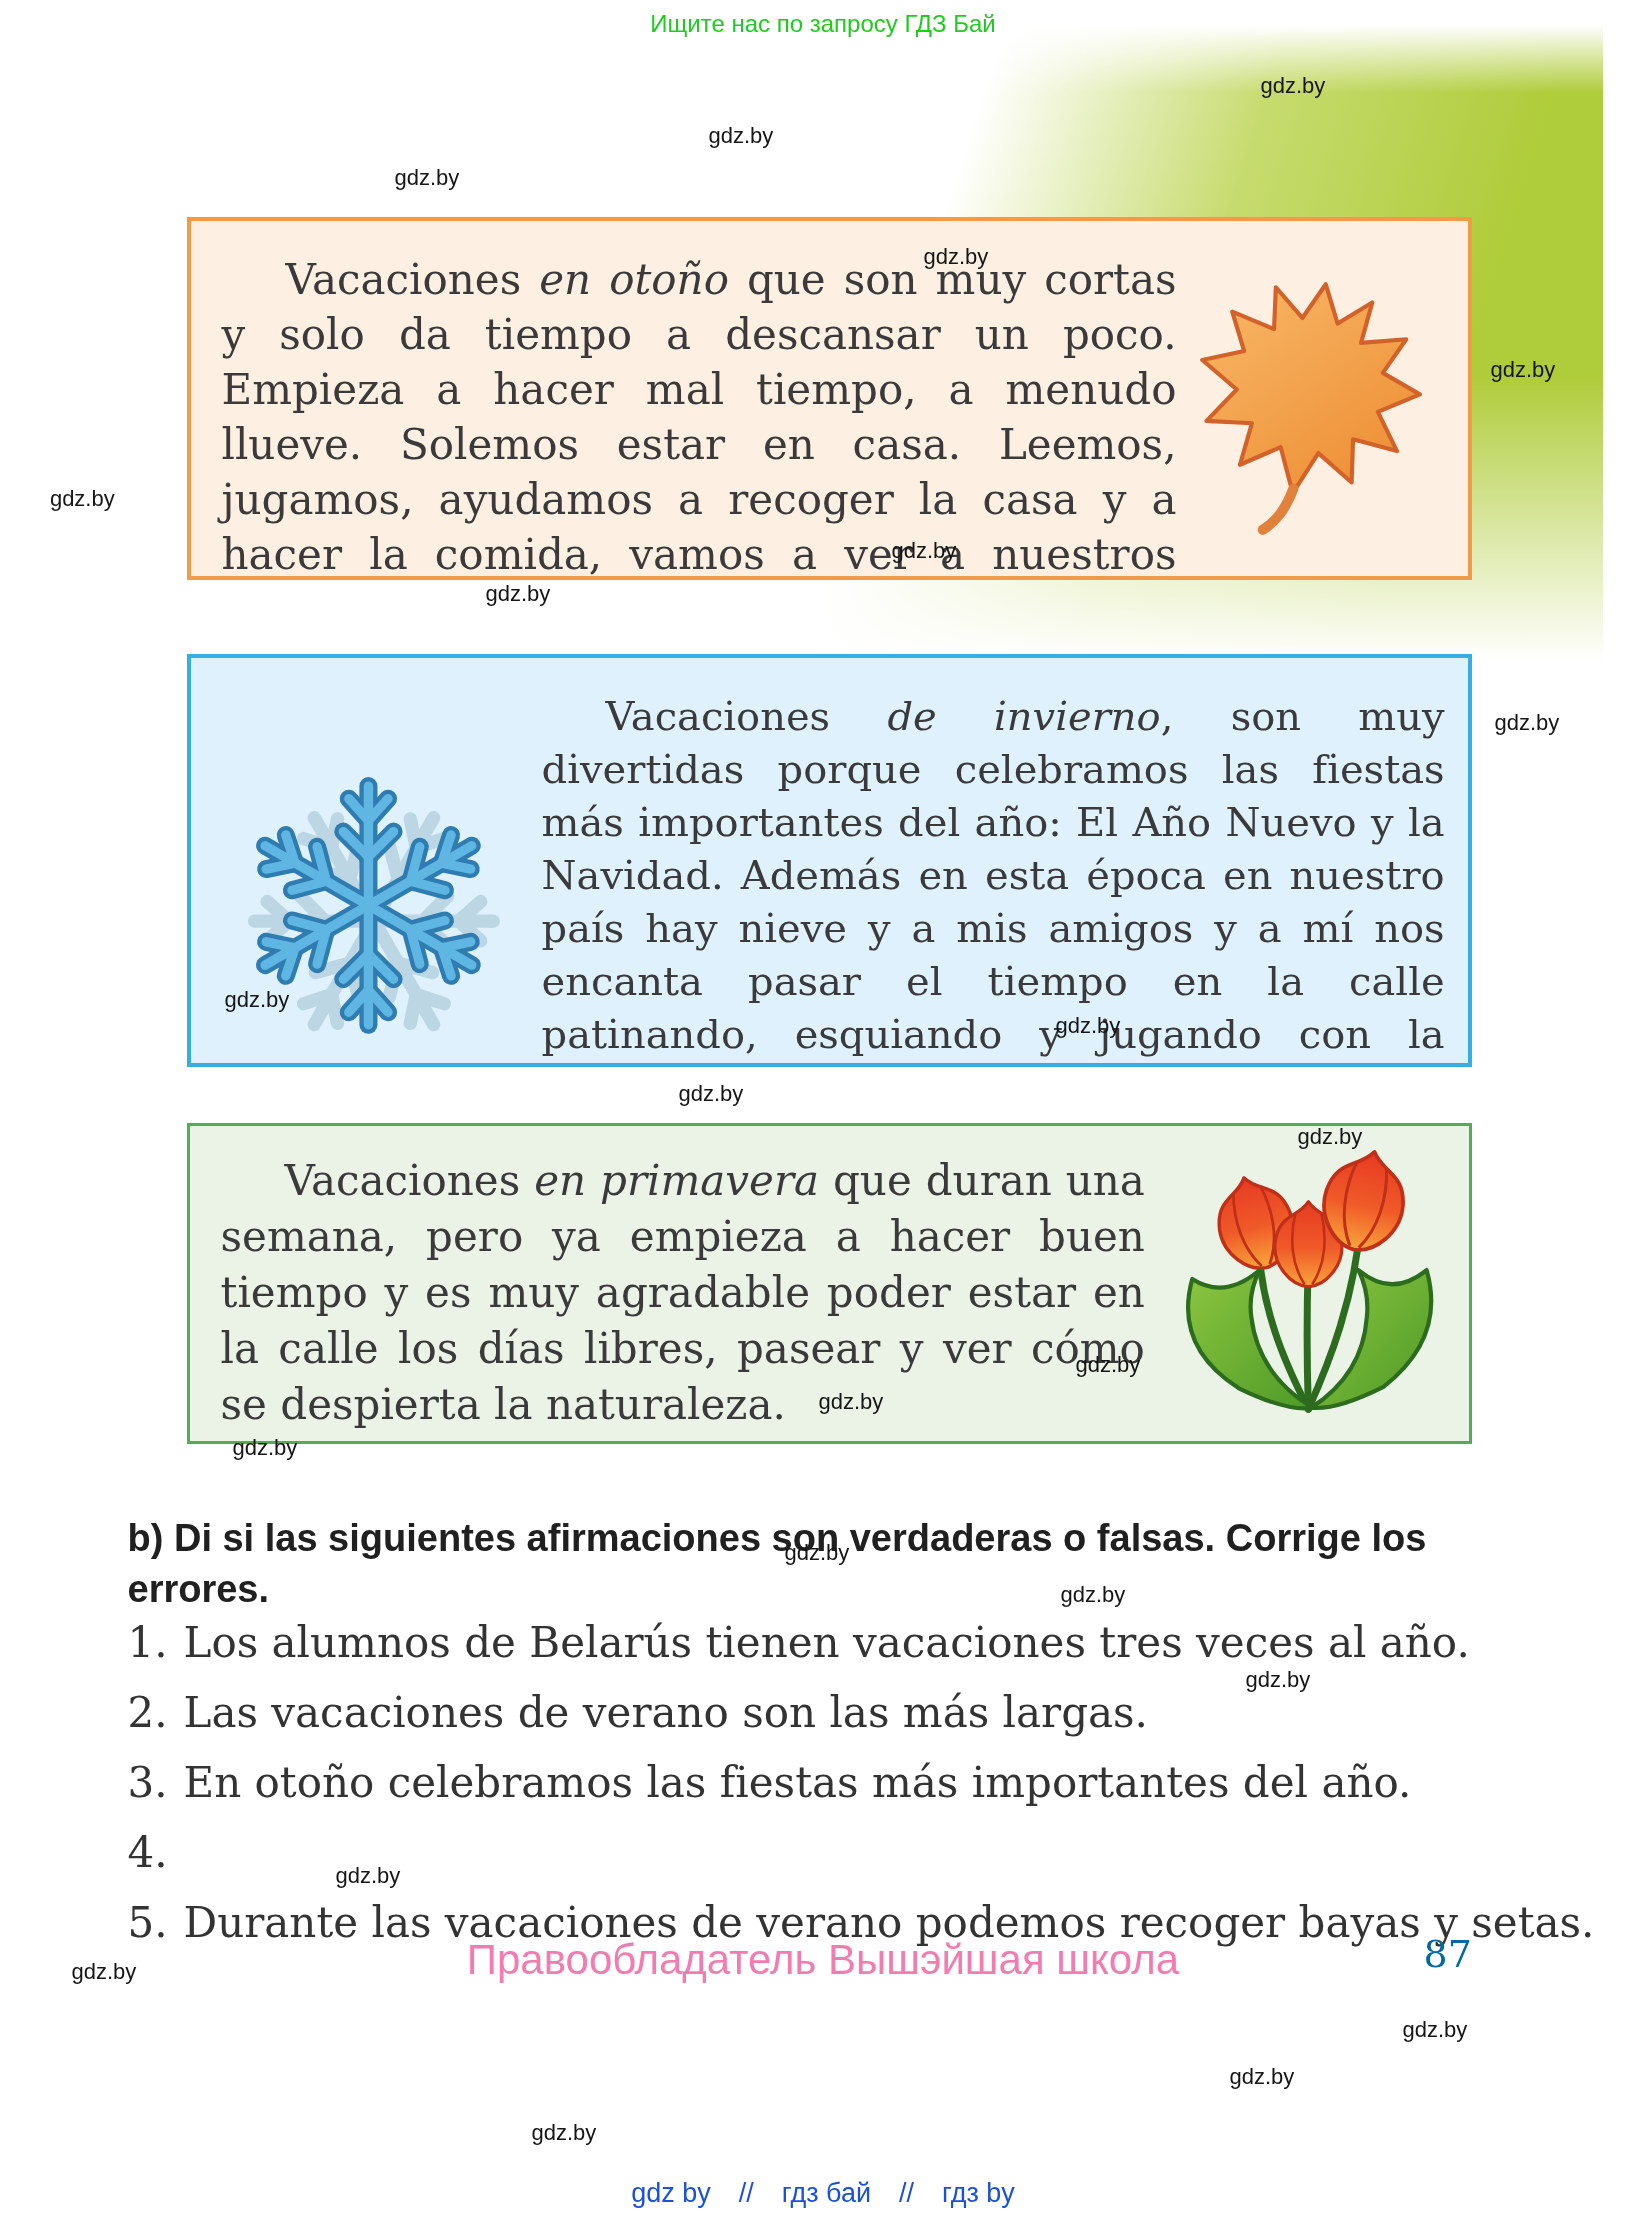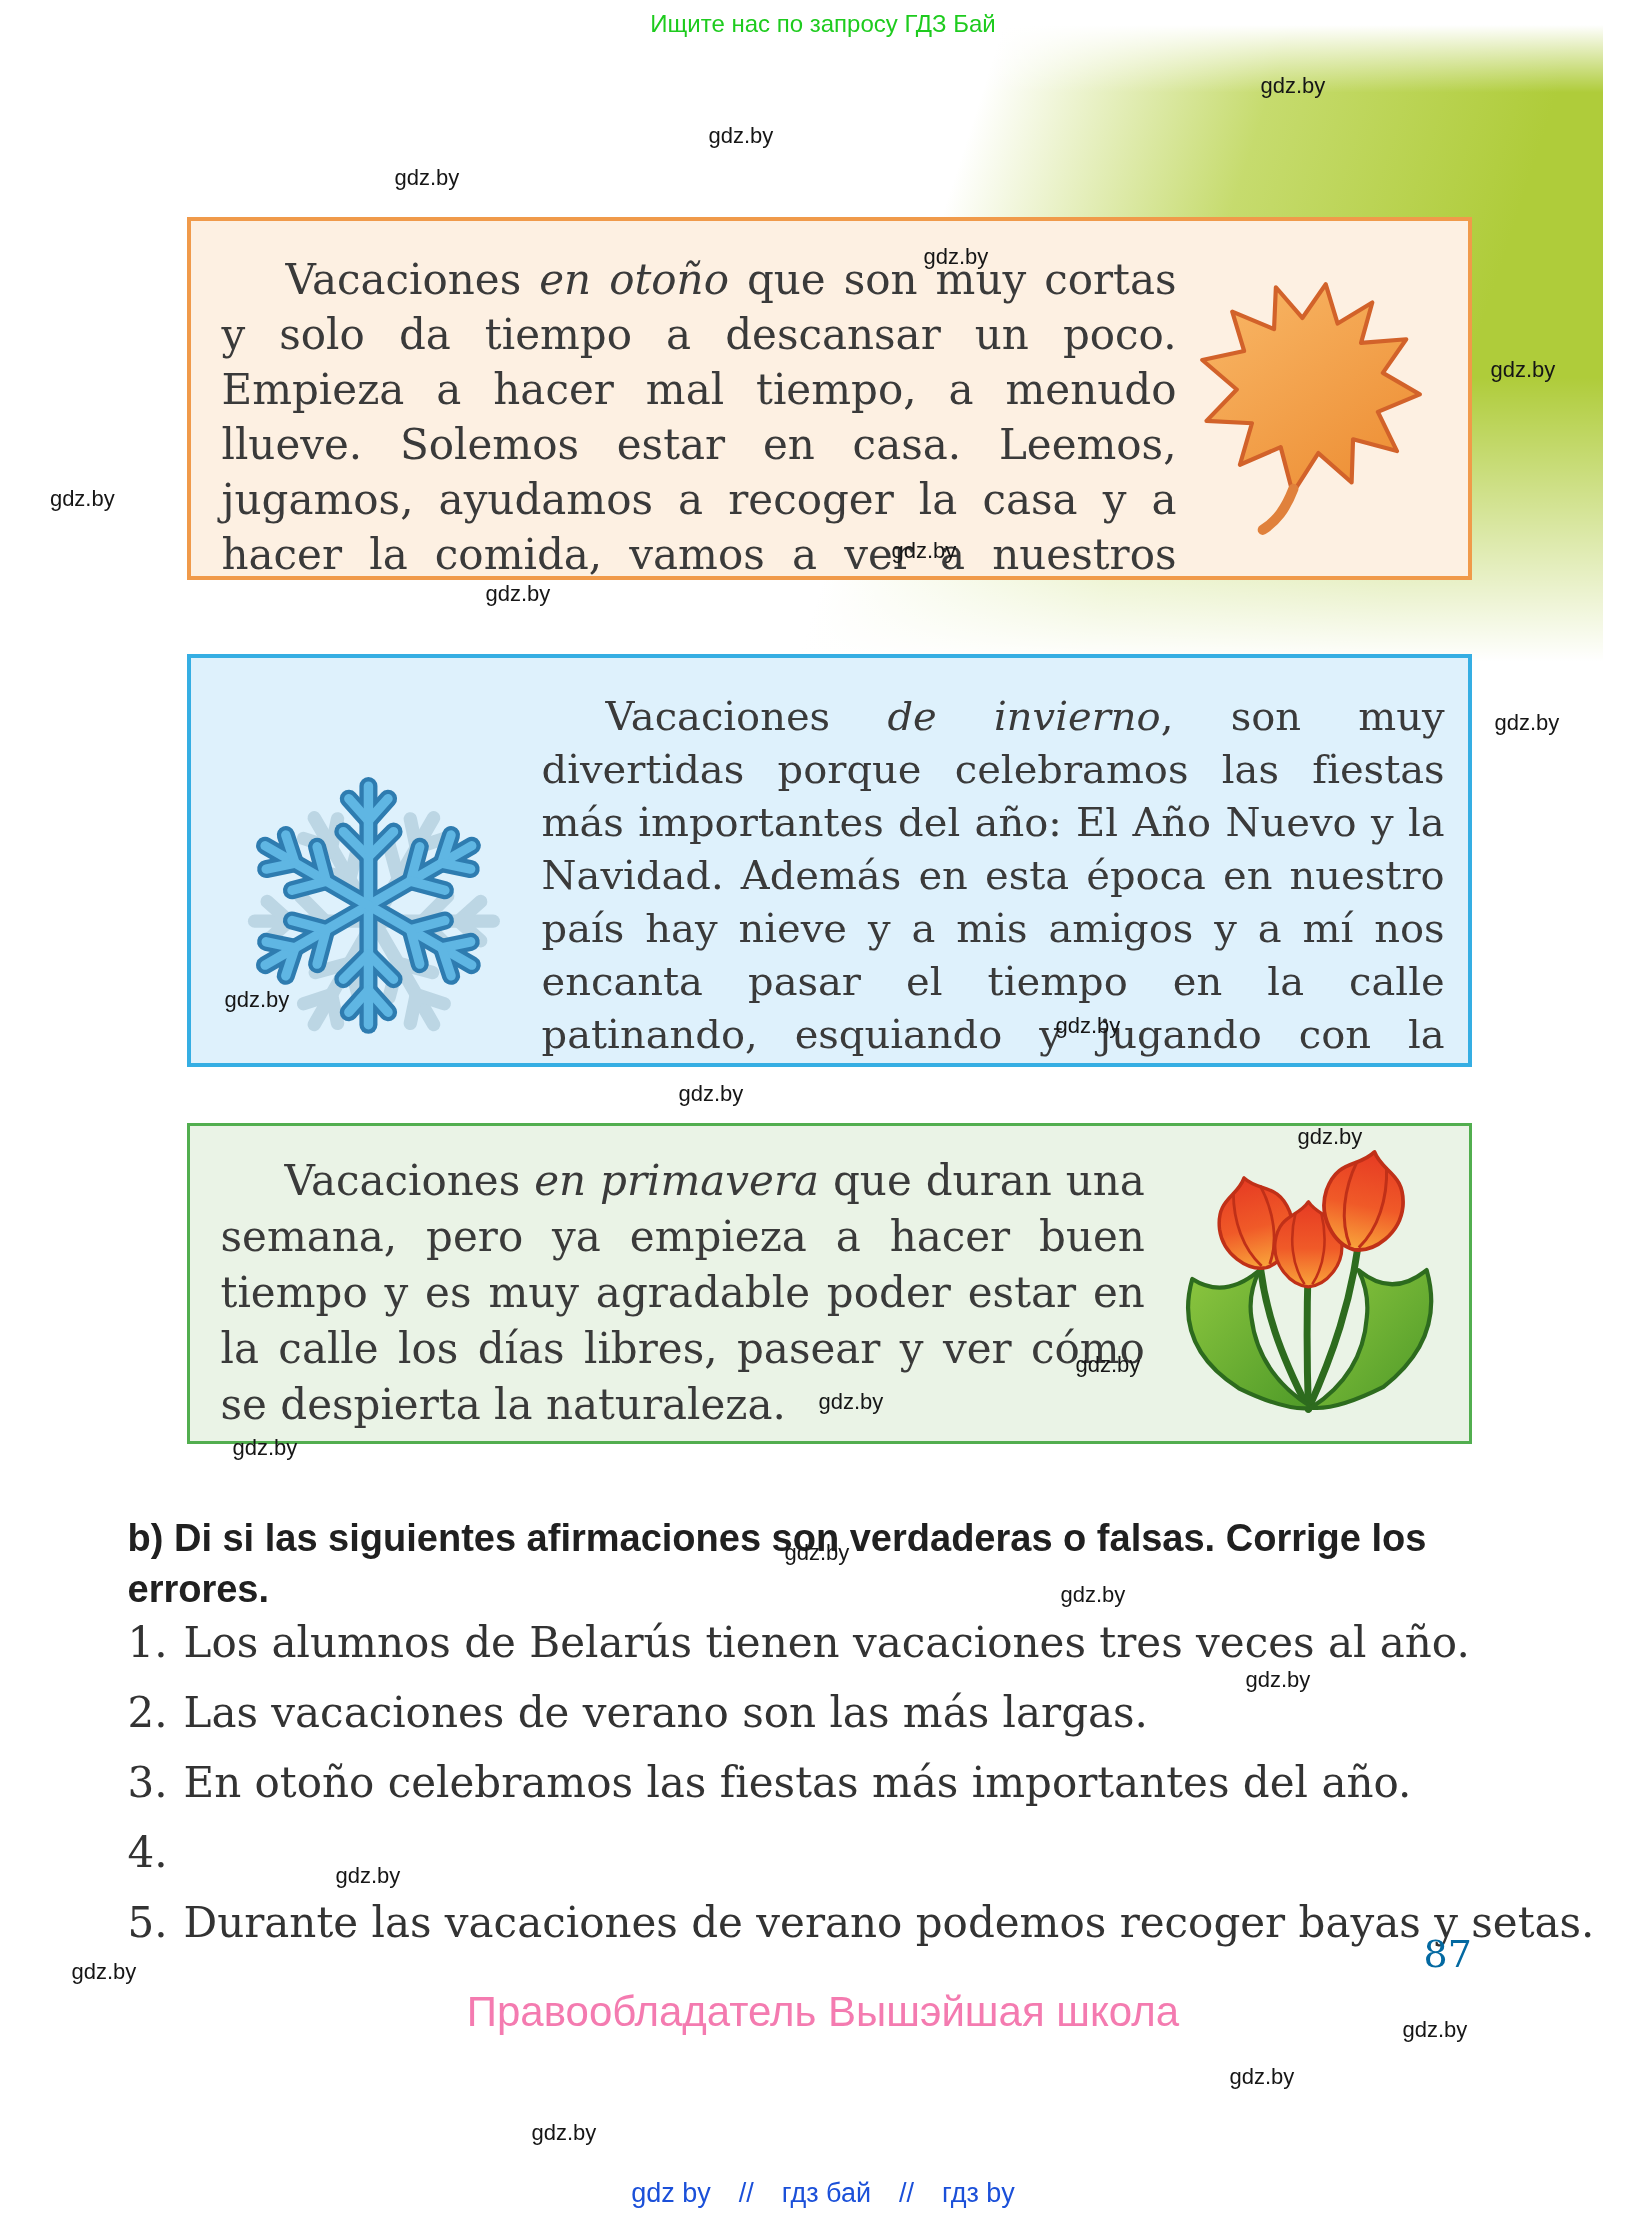--- a/index.html
+++ b/index.html
@@ -64,21 +64,21 @@
 
   .statements { position:absolute; left:84px; top:1617px; width:1507px; z-index:2; }
   .statement { display:flex; margin-bottom:26px; color:#333333; }
   .statement .num { flex:none; width:56px; font-size:42px; line-height:44px; }
   .statement .txt { font-size:42px; line-height:44px; white-space:nowrap; }
 
   .page-number {
     position:absolute; left:1380px; top:1928px; font-size:38px; color:#0369a1; z-index:2;
   }
   .footer-copyright {
-    position:absolute; left:0; top:1984px; width:100%; text-align:center;
+    position:absolute; left:0; top:1932px; width:100%; text-align:center;
     font-family:"Liberation Sans","DejaVu Sans",sans-serif;
     font-size:42px; color:#f47bb0; z-index:2;
   }
   .footer-links {
     position:absolute; left:0; top:2174px; width:100%; z-index:2;
     display:flex; justify-content:center; gap:28px;
     font-family:"Liberation Sans","DejaVu Sans",sans-serif;
     font-size:27px; color:#1b50d9;
   }
 

